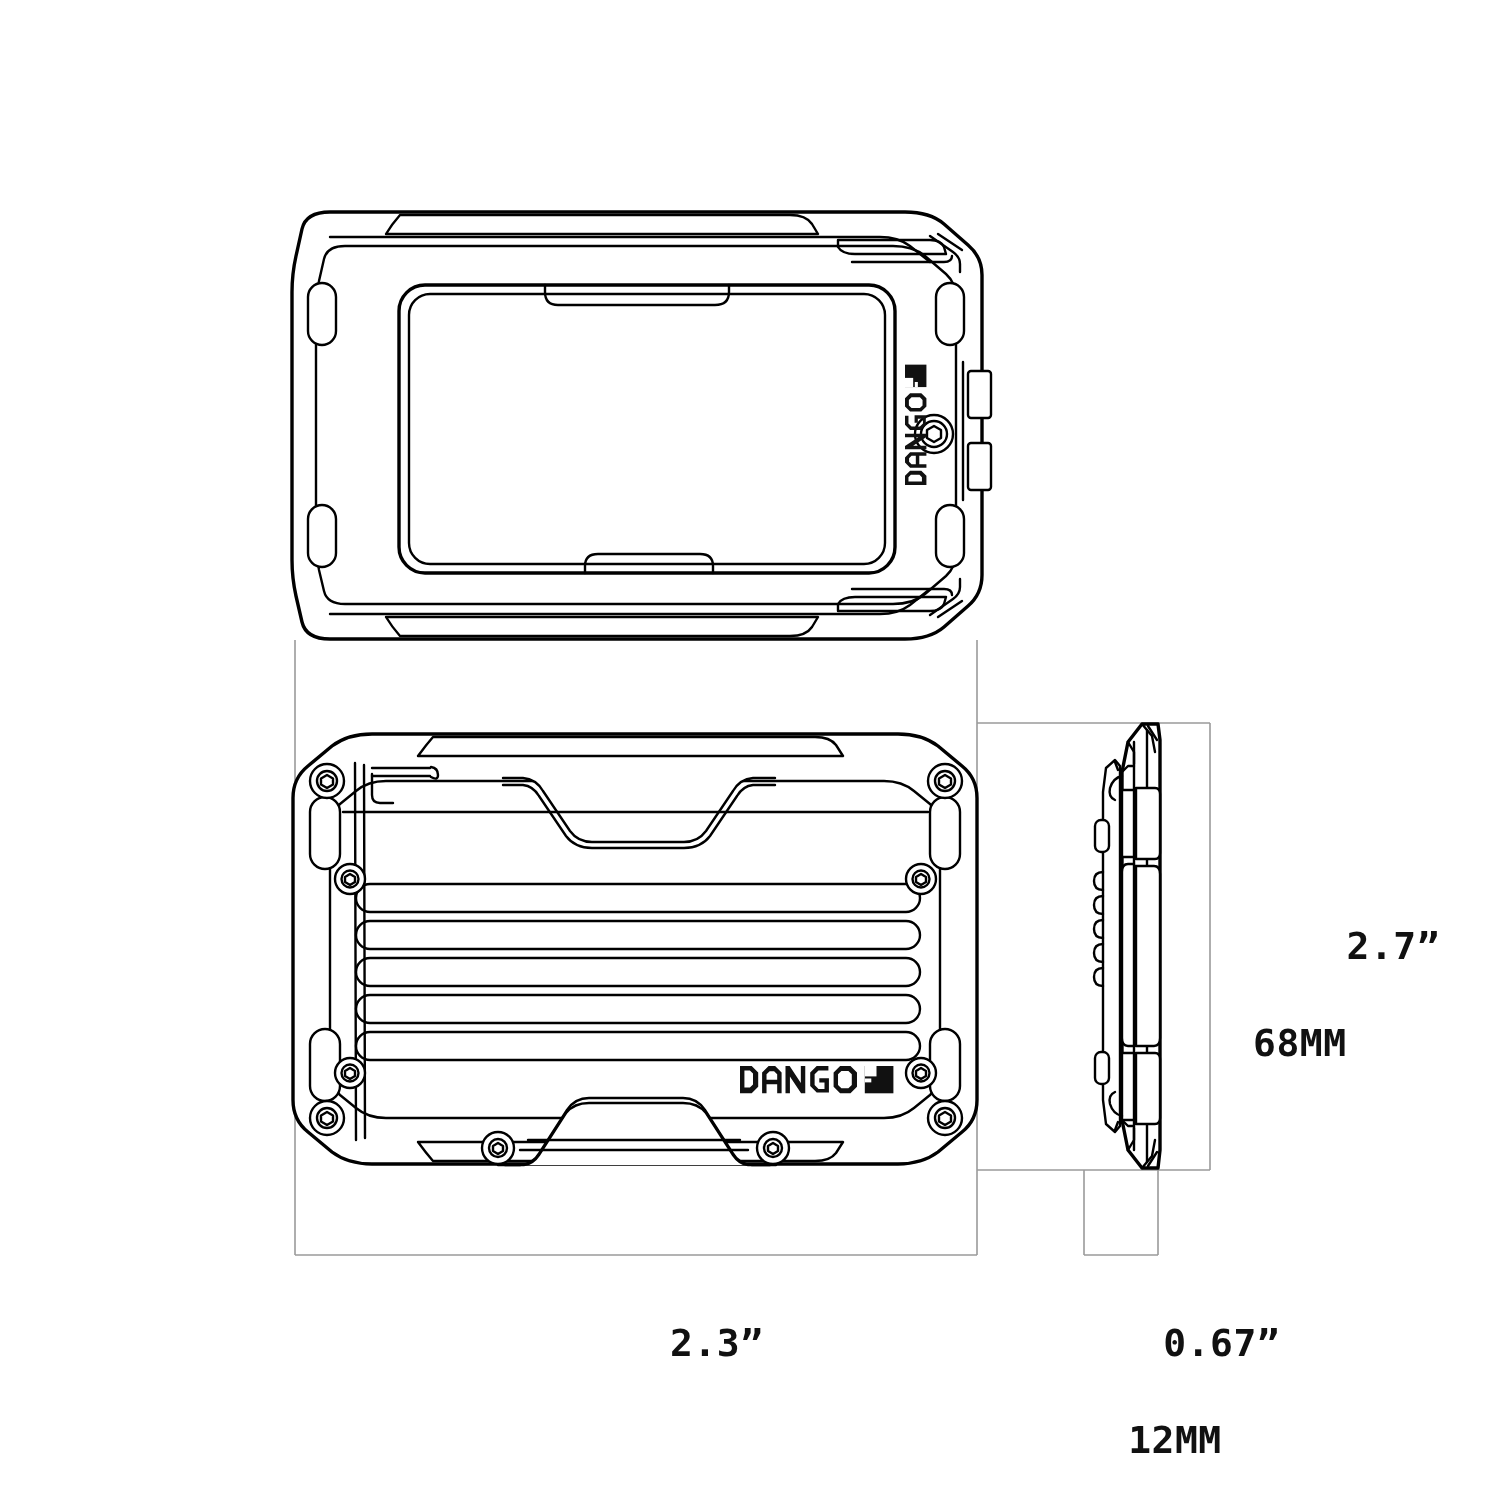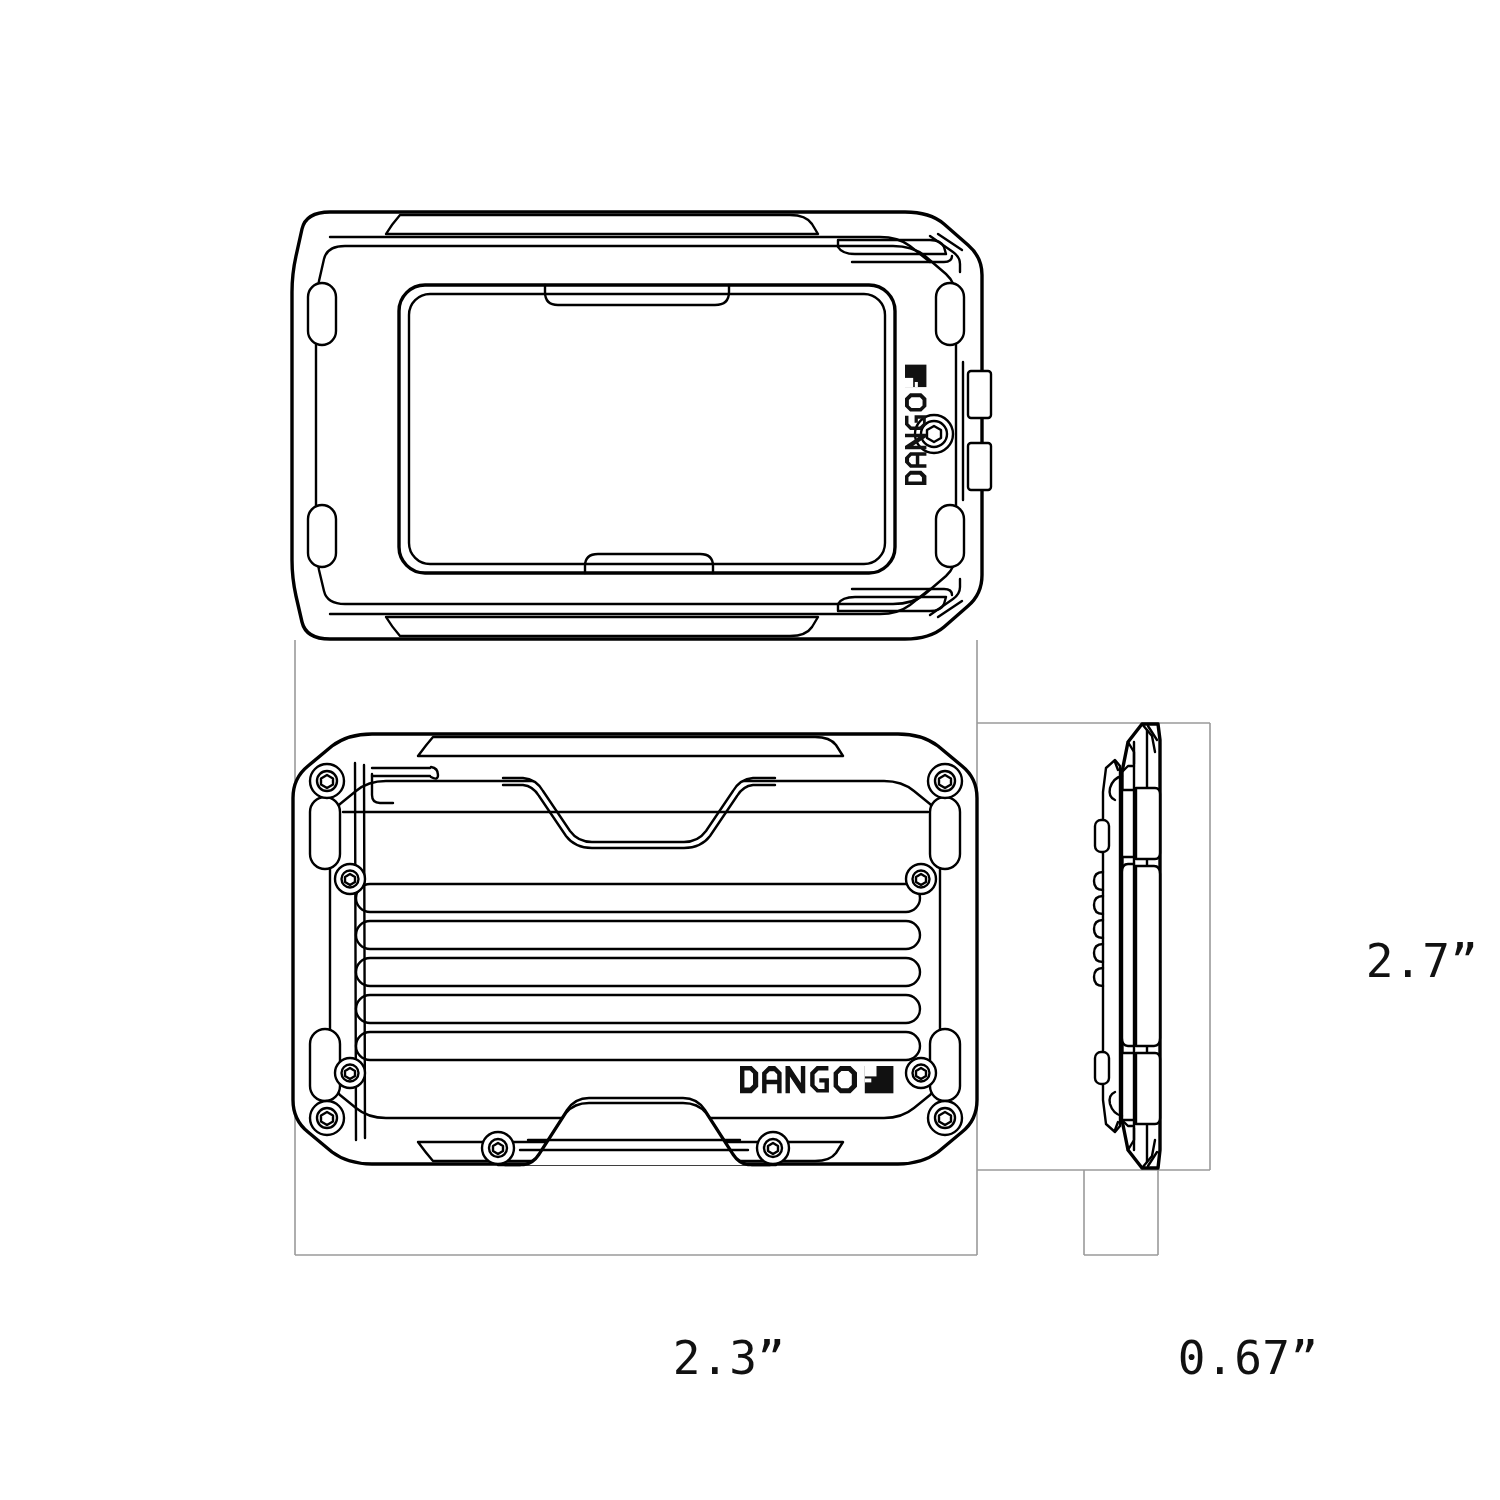--- a/index.html
+++ b/index.html
@@ -11,25 +11,25 @@
     overflow:hidden;
     position:relative;
   }
   #stage{position:absolute;left:0;top:0;width:1500px;height:1500px;}
   svg#drawing{position:absolute;left:0;top:0;width:1500px;height:1500px;display:block;}
 
   .dim-label{
     position:absolute;
     font-family:"DejaVu Sans Mono", monospace;
     color:#111111;
-    font-size:46px;
+    font-size:38px;
     line-height:1.28;
     letter-spacing:0.5px;
     white-space:pre;
-    font-weight:400;
+    font-weight:700;
   }
   .dim-label .l2{display:block;}
   #label-depth{left:1253px;top:873px;text-align:left;}
   #label-width{left:560px;top:1270px;text-align:center;width:220px;}
   #label-thick{left:1065px;top:1270px;text-align:center;width:220px;}
 </style>
 </head>
 <body>
 
 <div id="stage">
@@ -427,23 +427,25 @@
       <path class="ln-t" d="M 1115 762 L 1118 770"></path>
 
       <path class="ln-t" d="
         M 1122 1116 Q 1113 1114 1110 1104 Q 1108 1095 1115 1092"></path>
       <path class="ln-t" d="M 1115 1130 L 1118 1122"></path>
     </g>
   </svg>
 
   <div class="dim-label" id="label-depth">
     <span>2.7”</span>
+    <span class="l2">68MM</span>
   </div>
 
   <div class="dim-label" id="label-width">
     <span>2.3”</span>
   </div>
 
   <div class="dim-label" id="label-thick">
     <span>0.67”</span>
+    <span class="l2">12MM</span>
   </div>
 
 </div>
 
 </body></html>

